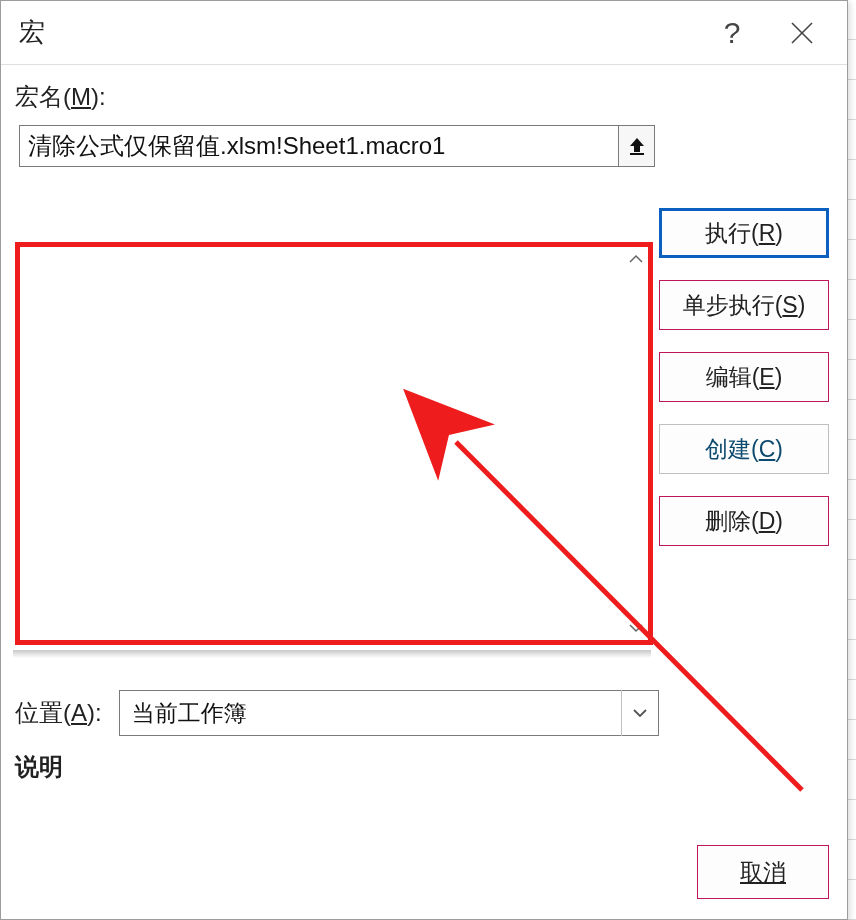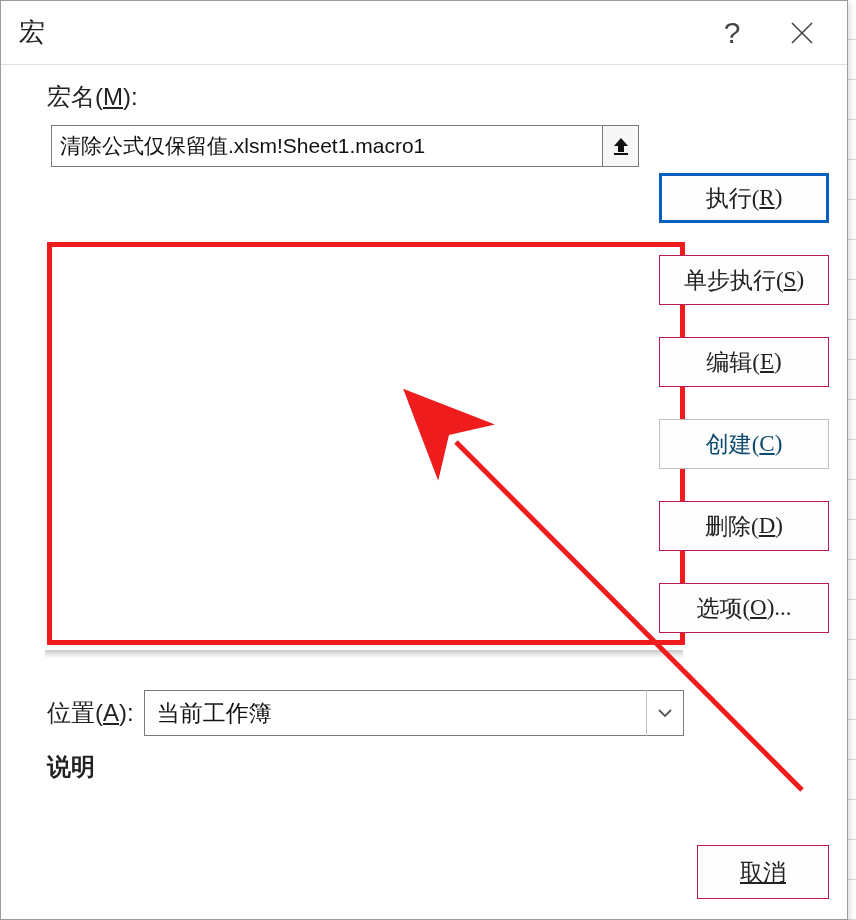--- a/index.html
+++ b/index.html
@@ -38,43 +38,42 @@
     font-size: 30px;
     cursor: default;
   }
   .close svg line { stroke: #444; stroke-width: 1.6; }
   .help { font-family: Arial; }
 
   .client {
     position: relative;
     padding: 16px 18px;
     height: calc(920px - 64px);
-    margin-left: 32px;
   }
 
   .label {
     font-size: 24px;
     color: #222;
   }
   .underline { text-decoration: underline; }
 
   .macro-name-label { margin-left: -4px; }
 
   .row-name {
     display: flex;
     gap: 0;
     margin-top: 12px;
   }
   .name-input {
     flex: 0 0 auto;
-    width: 552px;
+    width: 600px;
     height: 42px;
     border: 1px solid #7a7a7a;
     padding: 2px 8px;
-    font-size: 21px;
+    font-size: 24px;
     color: #111;
     outline: none;
     background: #fff;
   }
   .name-ref-btn {
     width: 36px; height: 42px;
     border: 1px solid #7a7a7a;
     border-left: none;
     background: #f7f7f7;
     display: flex; align-items: center; justify-content: center;
@@ -101,25 +100,24 @@
   .listbox .scroll-down { bottom: 2px; }
   .listbox-shadow {
     position: absolute;
     left: 12px; top: 585px;
     width: 638px; height: 8px;
     background: linear-gradient(#c8c8c8, rgba(200,200,200,0));
   }
 
   .sidebar {
     position: absolute;
-    right: 18px; top: 108px;
+    right: 18px; top: 143px;
     width: 170px;
     display: flex; flex-direction: column;
-    gap: 32px;
-    font-family: Liberation Serif, serif;
+    gap: 22px;
   }
   .btn {
     height: 50px;
     border: 1px solid #be185d;
     background: #fdfdfd;
     font-size: 23px;
     color: #222;
     display: flex; align-items: center; justify-content: center;
     cursor: default;
     white-space: nowrap;
@@ -128,21 +126,21 @@
     border: 3px solid #0a5fbf;
   }
   .btn.disabled {
     color: #0c4a6e;
     border-color: #c0c0c0;
   }
 
   .location-row {
     position: absolute;
     left: 14px; top: 625px;
-    display: flex; align-items: center; gap: 10px;
+    display: flex; align-items: center; gap: 17px;
   }
   .select-wrap {
     position: relative;
     width: 540px; height: 46px;
   }
   .select-wrap select {
     width: 100%; height: 100%;
     border: 1px solid #7a7a7a;
     background: #fff;
     font-size: 23px;
@@ -259,25 +257,20 @@
       <div class="btn disabled">
         <span>创建(</span>
           <span class="underline">C</span>
           <span>)</span>
       </div>
       <div class="btn">
         <span>删除(</span>
           <span class="underline">D</span>
           <span>)</span>
       </div>
-      <div class="btn">
-        <span>选项(</span>
-          <span class="underline">O</span>
-          <span>)...</span>
-      </div>
     </div>
 
     <div class="location-row">
       <div class="label">
         <span>位置(</span><span class="underline">A</span><span>):</span>
       </div>
       <div class="select-wrap">
         <select>
           <option selected="">当前工作簿</option>
         </select>

